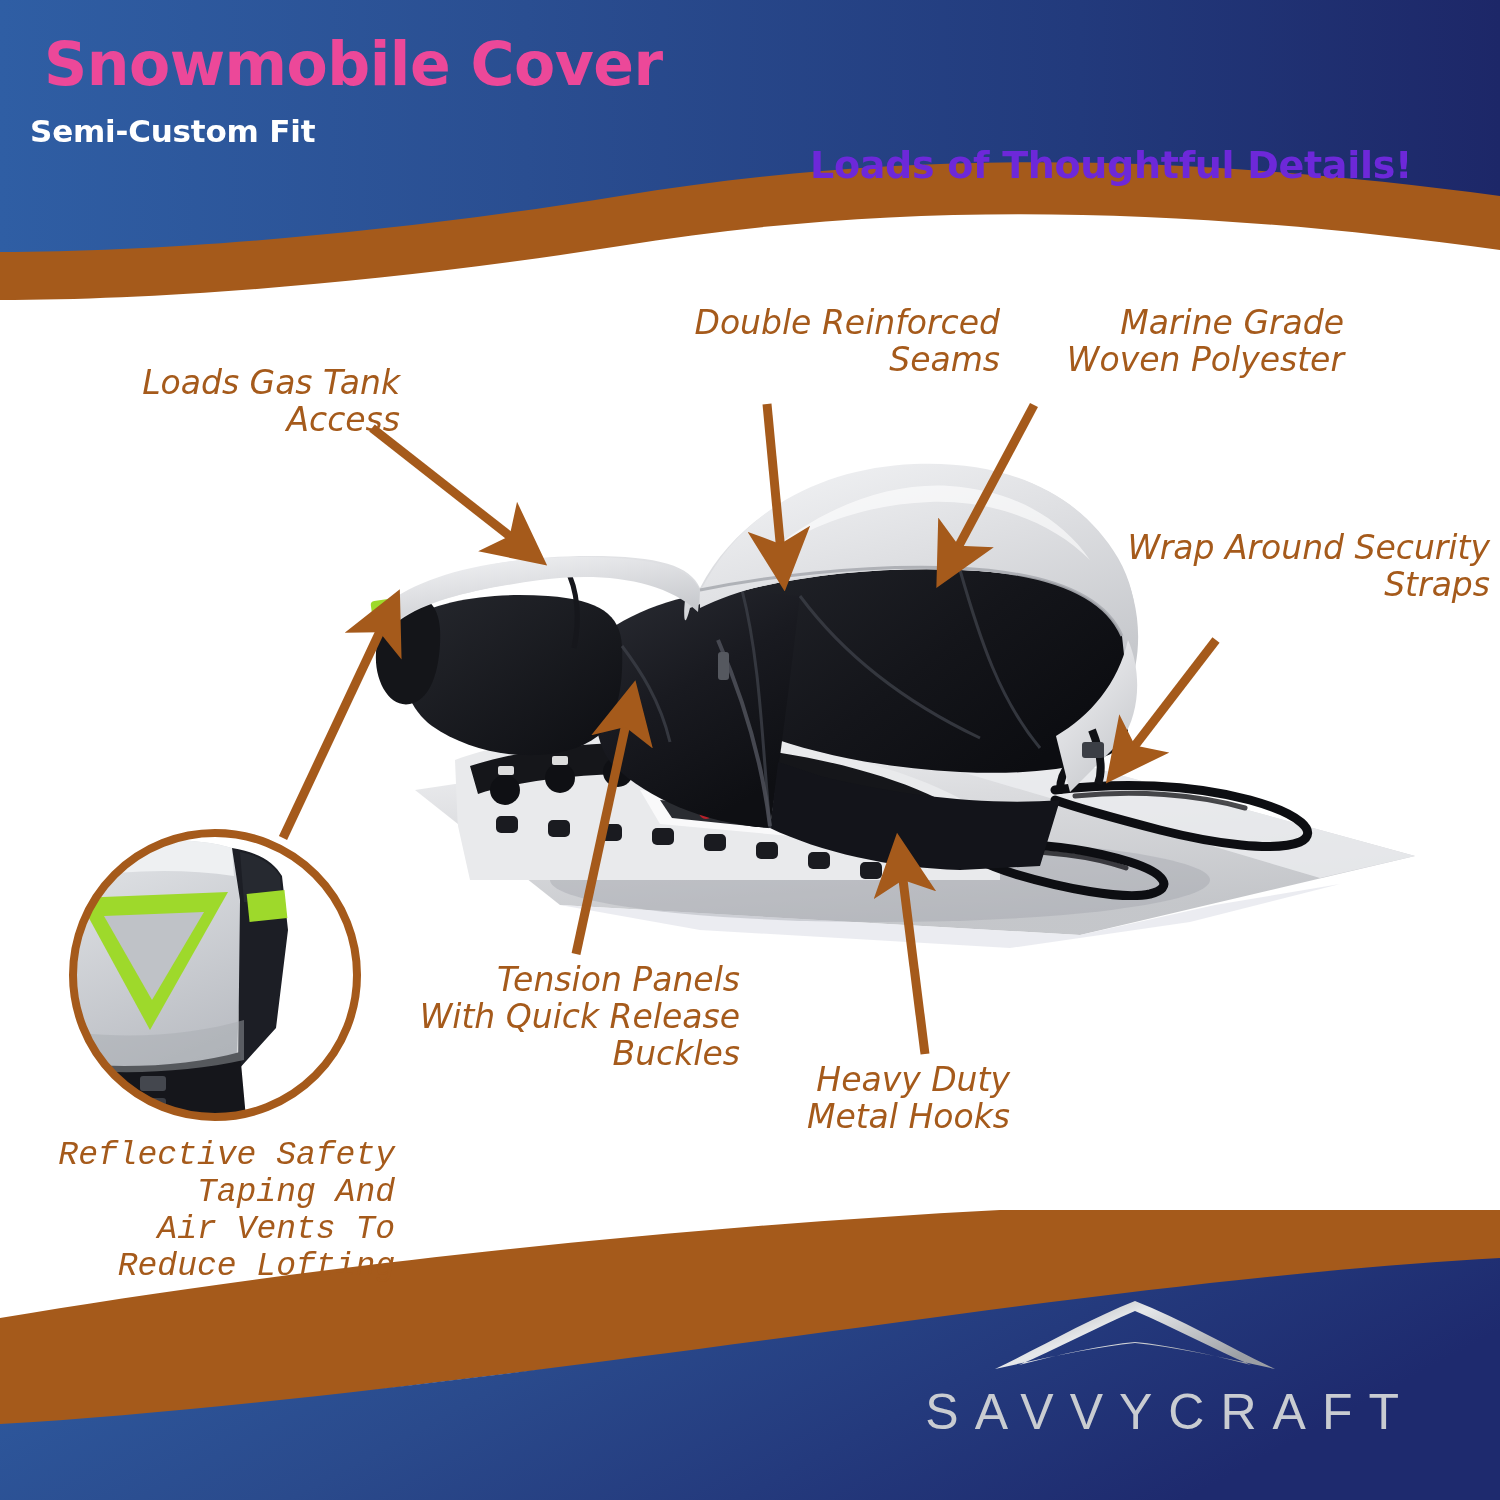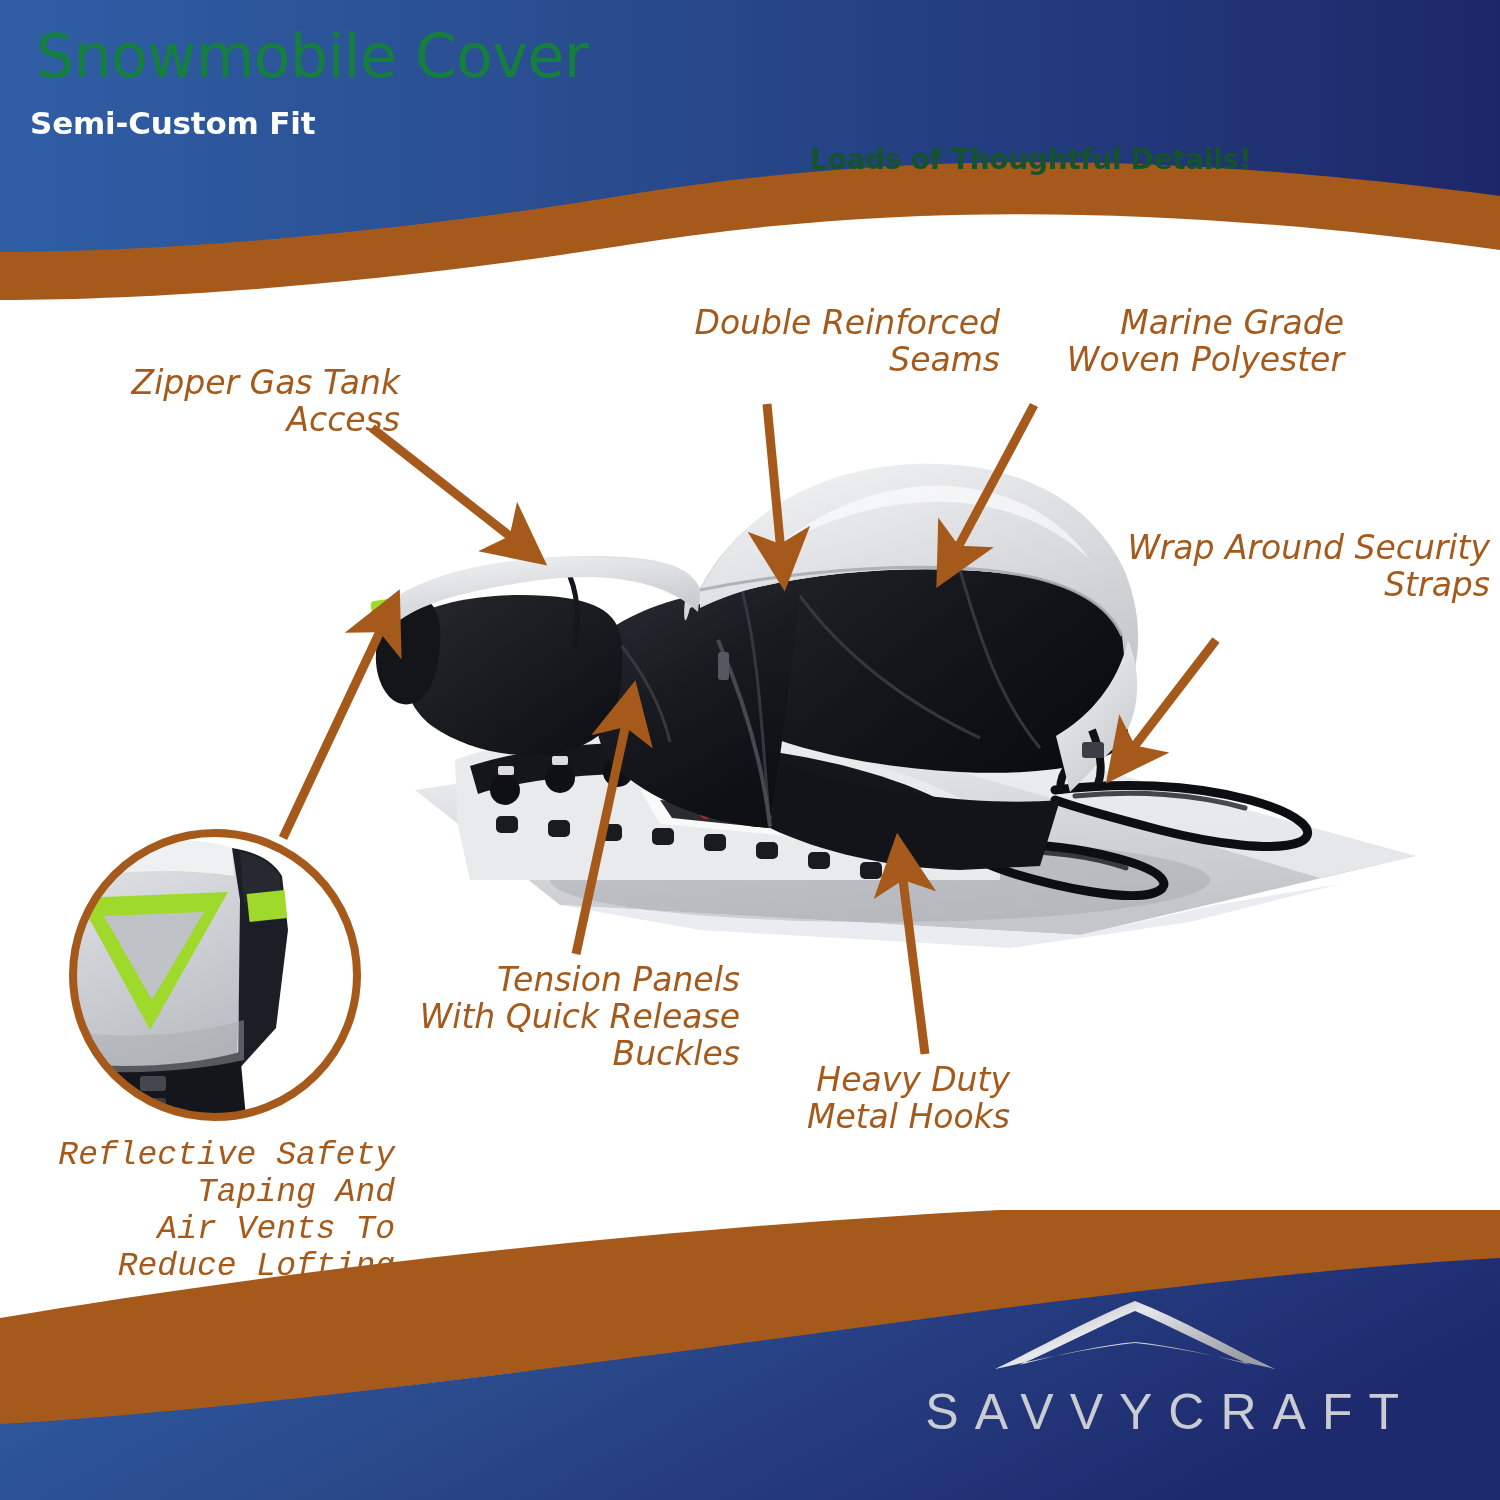--- a/index.html
+++ b/index.html
@@ -10,45 +10,45 @@
     overflow:hidden;
     position:relative;
   }
   #page{position:relative;width:1500px;height:1500px;overflow:hidden;background:#fff;}
 
   
   .header-svg{position:absolute;left:0;top:0;width:1500px;height:310px;}
   .header-text{position:absolute;left:28px;top:18px;z-index:6;}
   .title{
     font-family:"DejaVu Sans", sans-serif;
-    font-weight:400;
+    font-weight:700;
     font-size:60px;
-    color:#15803d;
+    color:#ec4899;
     letter-spacing:-0.5px;
     line-height:1.02;
     white-space:nowrap;
-    margin:8px;
+    margin:16px;
   }
   .subtitle{
     font-family:"DejaVu Sans", sans-serif;
     font-weight:700;
     font-size:31px;
     color:#ffffff;
     letter-spacing:-0.2px;
     margin:18px 0 0 2px;
     white-space:nowrap;
   }
   .tagline{
     position:absolute;
     left:810px;top:143px;
     z-index:7;
     font-family:"DejaVu Sans", sans-serif;
     font-weight:700;
-    font-size:28px;
-    color:#14532d;
+    font-size:38px;
+    color:#6d28d9;
     white-space:nowrap;
     letter-spacing:-0.3px;
   }
 
   
   .footer-svg{position:absolute;left:0;bottom:0;width:1500px;height:290px;}
   .logo-wrap{position:absolute;left:855px;top:1295px;width:560px;z-index:8;text-align:right;}
   .logo-mark{display:block;margin:0 auto;}
   .logo-text{
     font-family:"Liberation Sans", sans-serif;
@@ -314,21 +314,21 @@
       <path d="M1216,640 L1130,752"></path>
 
       <path d="M576,954 L627,719"></path>
 
       <path d="M925,1054 L902,872"></path>
 
       <path d="M283,838 L383,625"></path>
     </g>
   </svg>
 
-  <div class="callout c-center" style="left:100px;top:365px;width:300px;">Zipper Gas Tank
+  <div class="callout c-center" style="left:100px;top:365px;width:300px;">Loads Gas Tank
 Access</div>
 
   <div class="callout c-center" style="left:650px;top:305px;width:350px;">Double Reinforced
 Seams</div>
 
   <div class="callout c-center" style="left:1014px;top:305px;width:330px;">Marine Grade
 Woven Polyester</div>
 
   <div class="callout c-center" style="left:1108px;top:530px;width:382px;">Wrap Around Security
 Straps</div>

